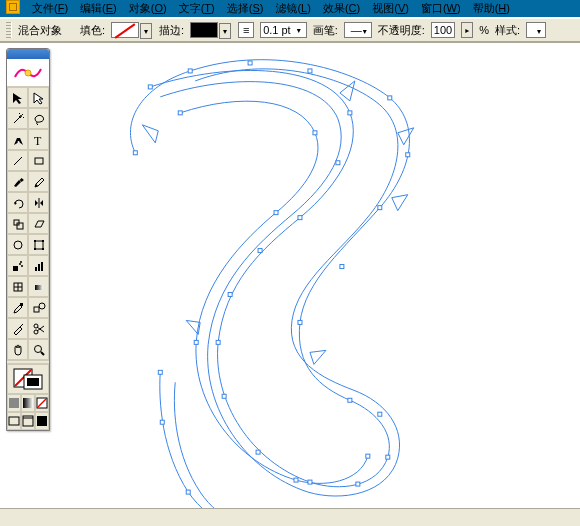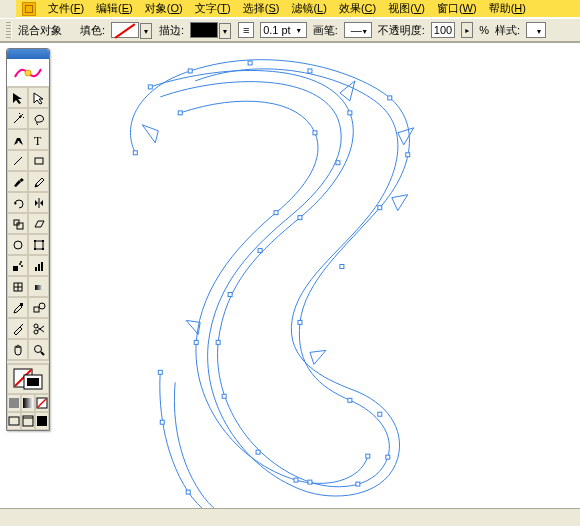--- a/index.html
+++ b/index.html
@@ -9,27 +9,25 @@
     background: #ece9d8;
     width: 580px;
     height: 526px;
     overflow: hidden;
     position: relative;
     color: #000;
   }
   
   .menubar {
     height: 18px;
-    background: #fde047;
+    background: #0369a1;
     display: flex;
-    align-items: center;
     padding: 0 6px;
     gap: 4px;
     border-bottom: 1px solid #fff;
-    margin-left: 16px;
   }
   .menubar .app-icon {
     width: 14px; height: 14px;
     background: #f7b500;
     border: 1px solid #d09000;
     display: inline-block;
     margin-right: 4px;
     position: relative;
   }
   .menubar .app-icon::after{

